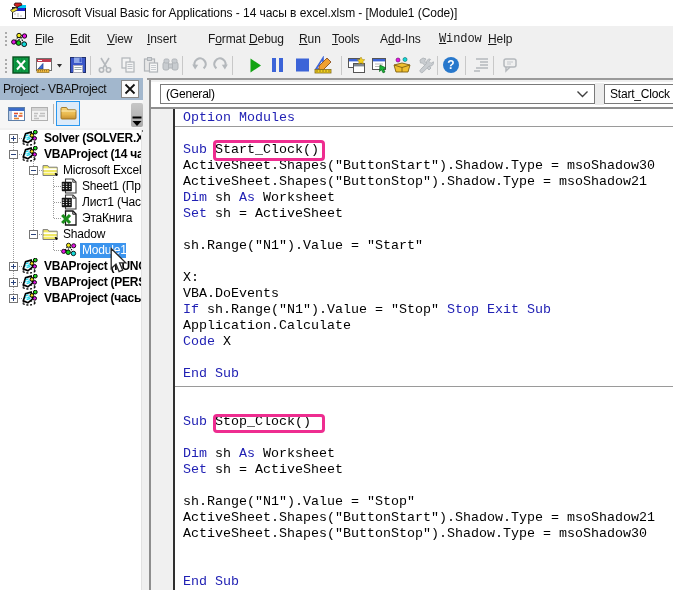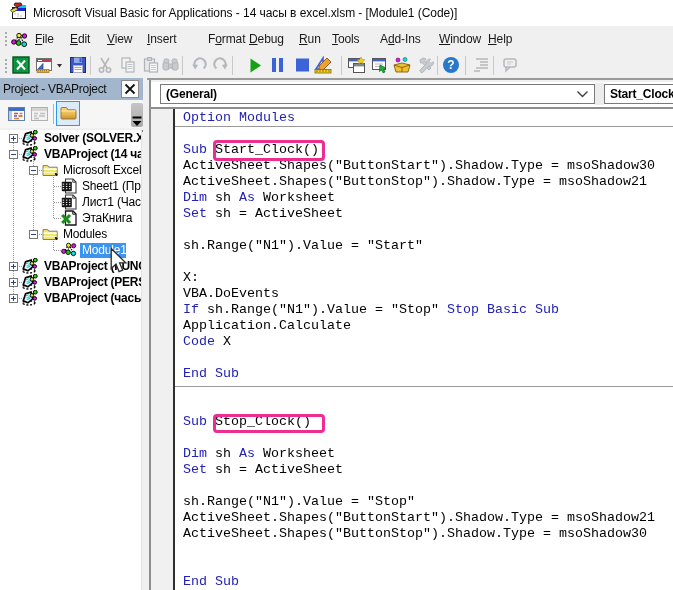--- a/index.html
+++ b/index.html
@@ -35,21 +35,21 @@
   #treer{left:141px;top:130px;width:1px;height:460px;background:#e2e2e2;}
   .dotv{position:absolute;width:1px;border-left:1px dotted #9a9a9a;}
   .doth{position:absolute;height:1px;border-top:1px dotted #9a9a9a;}
   .ebox{position:absolute;width:9px;height:9px;background:#fff;border:1px solid #767676;box-sizing:border-box;}
   .ebox i{position:absolute;left:1px;top:3px;width:5px;height:1px;background:#29437c;}
   .ebox.plus i.v{left:3px;top:1px;width:1px;height:5px;}
   
   #cwl{left:149px;top:80px;width:2px;height:510px;background:#8e8e8e;}
   #comborow{left:151px;top:82px;width:522px;height:25px;background:#ffffff;}
   .combo{position:absolute;height:20px;background:#fff;border:1px solid #7a7a7a;box-sizing:border-box;
-         font-size:12px;font-weight:bold;line-height:18px;color:#000;padding-left:5px;letter-spacing:-0.2px;}
+         font-size:12px;font-weight:normal;line-height:18px;color:#000;padding-left:5px;letter-spacing:-0.2px;}
   #ctop{left:151px;top:107px;width:522px;height:2px;background:#8e8e8e;}
   #margin{left:151px;top:109px;width:22px;height:481px;background:#f0f0f0;}
   #mline{left:173px;top:109px;width:2px;height:481px;background:#2f2f2f;}
   #codearea{left:175px;top:109px;width:498px;height:481px;background:#ffffff;}
   #code{left:183px;top:110px;margin:0;font-family:"Liberation Mono",monospace;font-size:13.333px;line-height:16px;color:#000;}
   .k{color:#2121b4;}
   .csep{position:absolute;height:1px;background:#9a9a9a;left:175px;width:498px;}
   .pink{position:absolute;border:3px solid #ee2d90;border-radius:4px;box-sizing:border-box;}
 </style>
 </head>
@@ -133,21 +133,21 @@
 </svg>
 <span class="mi" style="left:35px;"><u>F</u>ile</span>
 <span class="mi" style="left:70px;"><u>E</u>dit</span>
 <span class="mi" style="left:107px;"><u>V</u>iew</span>
 <span class="mi" style="left:147px;"><u>I</u>nsert</span>
 <span class="mi" style="left:192px;margin-left:16px;">F<u>o</u>rmat</span>
 <span class="mi" style="left:249px;"><u>D</u>ebug</span>
 <span class="mi" style="left:299px;"><u>R</u>un</span>
 <span class="mi" style="left:332px;"><u>T</u>ools</span>
 <span class="mi" style="left:380px;">A<u>d</u>d-Ins</span>
-<span class="mi" style="left:439px;"><u>W</u>indow</span>
+<span class="mi" style="left:439px;font-family:Liberation Mono, monospace;"><u>W</u>indow</span>
 <span class="mi" style="left:488px;"><u>H</u>elp</span>
 <div class="abs" id="toolbar"></div>
 <svg class="abs" style="left:4px;top:58px;" width="4" height="16" viewBox="0 0 4 16">
   <g fill="#aaaaaa">
       <rect x="1" y="1" width="2" height="2"></rect>
       <rect x="1" y="5" width="2" height="2"></rect>
       <rect x="1" y="9" width="2" height="2"></rect>
       <rect x="1" y="13" width="2" height="2"></rect>
     </g>
 </svg>
@@ -394,21 +394,21 @@
     </svg>
   <svg class="abs" style="left:61px;top:112px;" width="16" height="15" viewBox="0 0 17 16">
       <use href="#mol"></use>
     </svg>
   <div class="trow" style="left:44px;top:0;"><b>Solver (SOLVER.XLAM)</b></div>
   <div class="trow" style="left:44px;top:16px;"><b>VBAProject (14 часы в excel.xlsm)</b></div>
   <div class="trow" style="left:63px;top:32px;">Microsoft Excel Objects</div>
   <div class="trow" style="left:82px;top:48px;">Sheet1 (Приветствие)</div>
   <div class="trow" style="left:82px;top:64px;">Лист1 (Часы)</div>
   <div class="trow" style="left:82px;top:80px;">ЭтаКнига</div>
-  <div class="trow" style="left:63px;top:96px;">Modules</div>
+  <div class="trow" style="left:63px;top:96px;">Shadow</div>
   <div class="abs" style="left:80px;top:113px;width:46px;height:15px;background:#3b94ee;"></div>
   <div class="trow" style="left:82px;top:112px;color:#ffffff;">Module1</div>
   <div class="trow" style="left:44px;top:128px;"><b>VBAProject (FUNCRES.XLAM)</b></div>
   <div class="trow" style="left:44px;top:144px;"><b>VBAProject (PERSONAL.XLSB)</b></div>
   <div class="trow" style="left:44px;top:160px;"><b>VBAProject (часы в excel.xlsm)</b></div>
 </div>
 <div class="abs" id="treer"></div>
 
 <div class="abs" id="cwl"></div>
 <div class="abs" id="comborow"></div>
@@ -427,21 +427,21 @@
 <span class="k">Sub</span> Start_Clock()
 ActiveSheet.Shapes("ButtonStart").Shadow.Type = msoShadow30
 ActiveSheet.Shapes("ButtonStop").Shadow.Type = msoShadow21
 <span class="k">Dim</span> sh <span class="k">As</span> Worksheet
 <span class="k">Set</span> sh = ActiveSheet
 
 sh.Range("N1").Value = "Start"
 
 X:
 VBA.DoEvents
-<span class="k">If</span> sh.Range("N1").Value = "Stop" <span class="k">Stop</span> <span class="k">Basic</span> <span class="k">Sub</span>
+<span class="k">If</span> sh.Range("N1").Value = "Stop" <span class="k">Stop</span> <span class="k">Exit</span> <span class="k">Sub</span>
 Application.Calculate
 <span class="k">Code</span> X
 
 <span class="k">End Sub</span>
 
 
 <span class="k">Sub</span> Stop_Clock()
 
 <span class="k">Dim</span> sh <span class="k">As</span> Worksheet
 <span class="k">Set</span> sh = ActiveSheet

